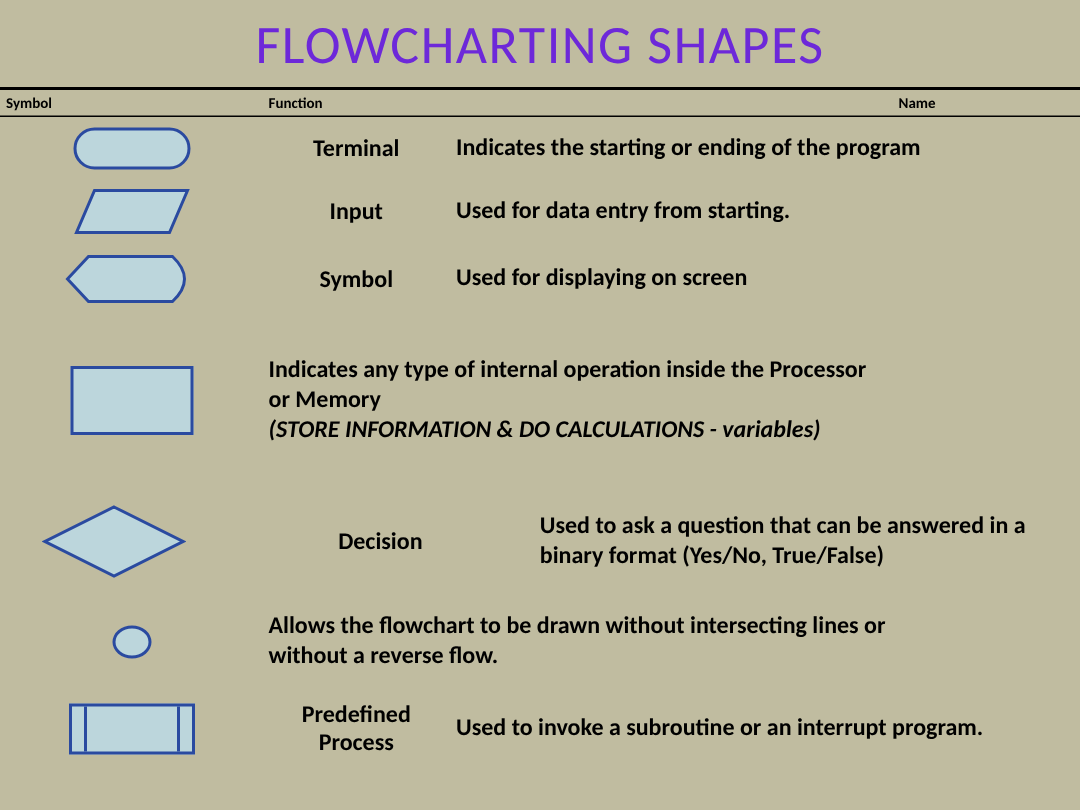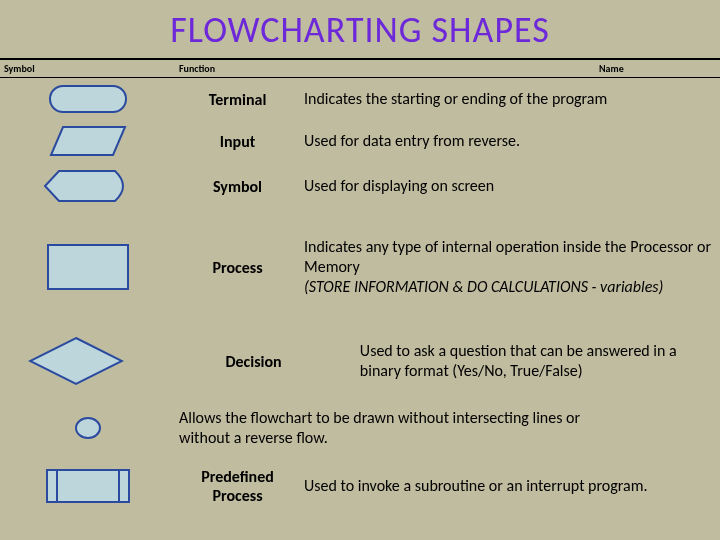--- a/index.html
+++ b/index.html
@@ -49,20 +49,21 @@
     text-align: center;
     font-weight: bold;
     font-size: 16px;
     padding: 4px 2px;
   }
   .func-cell {
     width: 420px;
     font-size: 16px;
     padding: 6px 4px;
     line-height: 1.25;
+    font-weight: bold;
   }
   .func-cell i { font-style: italic; }
   
   .shape-terminal {
     width: 78px; height: 28px; border: 2px solid #2a4aa0;
     background: #bcd6dc; border-radius: 14px;
   }
   .shape-input {
     width: 78px; height: 32px; position: relative;
   }
@@ -119,40 +120,39 @@
 
   <div class="row r-input">
     <div class="symbol-cell">
       <div class="shape-input">
         <svg viewBox="0 0 78 32">
             <polygon points="14,2 76,2 64,30 2,30" fill="#bcd6dc" stroke="#2a4aa0" stroke-width="2"></polygon>
           </svg>
       </div>
     </div>
     <div class="name-cell">Input</div>
-    <div class="func-cell">Used for data entry from reverse.</div>
+    <div class="func-cell">Used for data entry from starting.</div>
   </div>
 
   <div class="row r-display">
     <div class="symbol-cell">
       <div class="shape-display">
         <svg viewBox="0 0 90 34">
             <path d="M16 2 L72 2 Q88 17 72 32 L16 32 L2 17 Z" fill="#bcd6dc" stroke="#2a4aa0" stroke-width="2"></path>
           </svg>
       </div>
     </div>
     <div class="name-cell">Symbol</div>
     <div class="func-cell">Used for displaying on screen</div>
   </div>
 
   <div class="row r-process">
     <div class="symbol-cell">
       <div class="shape-process"></div>
     </div>
-    <div class="name-cell">Process</div>
     <div class="func-cell">
       <span>Indicates any type of internal operation inside the Processor or Memory</span><br>
       <i>(STORE INFORMATION &amp; DO CALCULATIONS - variables)</i>
     </div>
   </div>
 
   <div class="row r-decision">
     <div class="symbol-cell">
       <div class="shape-decision">
         <svg viewBox="0 0 96 50">

